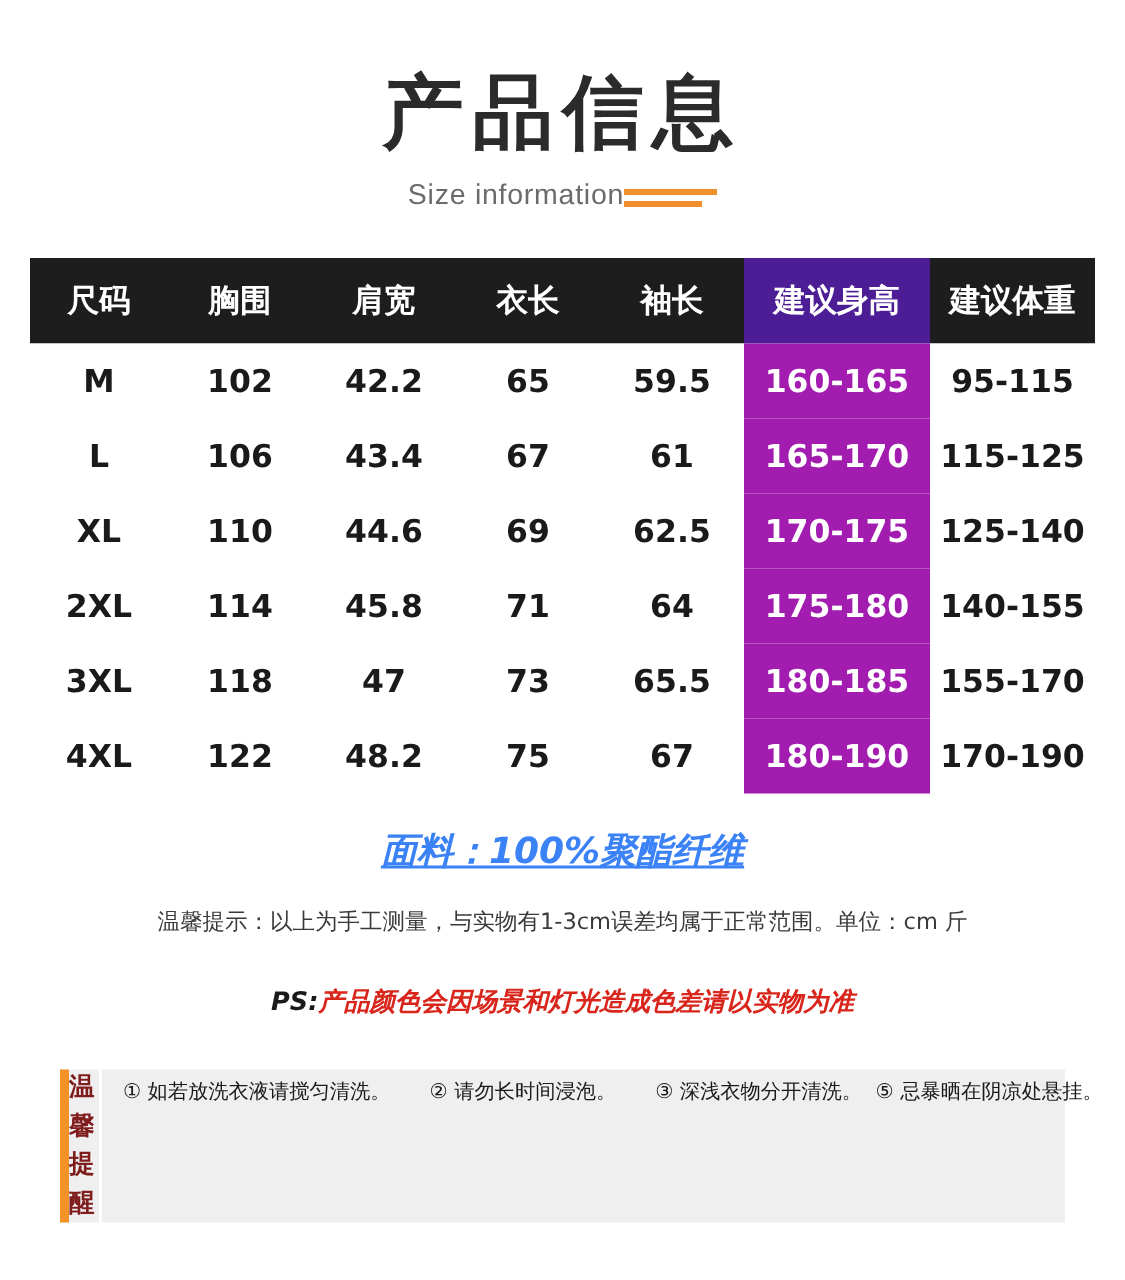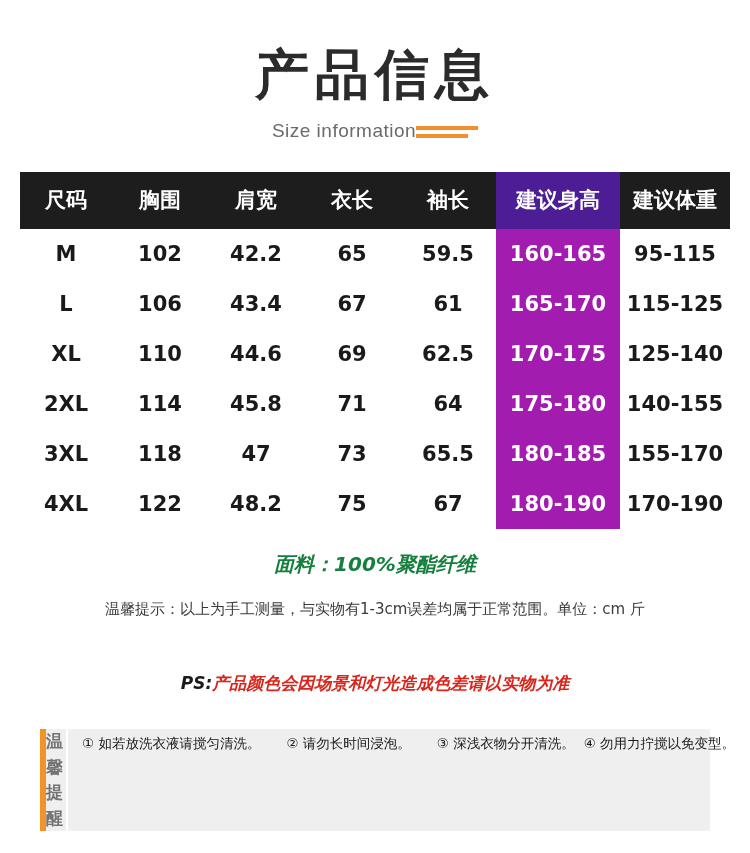--- a/index.html
+++ b/index.html
@@ -103,36 +103,37 @@
   col.c-shoulder { width: 96px; }
   col.c-length { width: 96px; }
   col.c-sleeve { width: 96px; }
   col.c-height { width: 124px; }
   col.c-weight { width: 110px; }
 
   
   .fabric {
     text-align: center;
     margin-top: 22px;
-    font-size: 20px;
+    font-size: 24px;
     font-style: italic;
     font-weight: bold;
-    color: #15803d;
-    font-family: "DejaVu Sans", "Liberation Sans", sans-serif;
+    color: #3b82f6;
+    font-family: "DejaVu Sans", "Liberation Sans", sans-serif;
+    text-decoration: underline;
   }
   .tip {
     text-align: center;
     margin-top: 22px;
     font-size: 15px;
     color: #3a3a3a;
     font-family: "DejaVu Sans", "Liberation Sans", sans-serif;
   }
   .ps {
     text-align: center;
-    margin-top: 53px;
+    margin-top: 32px;
     font-size: 17px;
     font-weight: bold;
     font-style: italic;
     font-family: "DejaVu Sans", "Liberation Sans", sans-serif;
   }
   .ps .ps-label { color: #1a1a1a; }
   .ps .ps-text { color: #d9261c; }
 
   
   .care {
@@ -142,21 +143,21 @@
     background: #efefef;
     border-left: 6px solid #f39227;
     min-height: 74px;
   }
   .care-badge {
     width: 86px;
     display: flex;
     flex-direction: column;
     justify-content: space-between;
     align-items: center;
-    color: #737373;
+    color: #7f1d1d;
     font-size: 17px;
     font-weight: bold;
     line-height: 1.5;
     letter-spacing: 3px;
     font-family: "DejaVu Sans", "Liberation Sans", sans-serif;
     border-right: 2px solid #ffffff;
   }
   .care-lines {
     flex: 1;
     display: flex;
@@ -286,19 +287,18 @@
       <span>温 馨</span>
       <span>提 醒</span>
     </div>
     <div class="care-lines">
       <div class="care-line">
         <span>① 如若放洗衣液请搅匀清洗。</span>
         <span>② 请勿长时间浸泡。</span>
         <span>③ 深浅衣物分开清洗。</span>
       </div>
       <div class="care-line">
-        <span>④ 勿用力拧搅以免变型。</span>
         <span>⑤ 忌暴晒在阴凉处悬挂。</span>
       </div>
     </div>
   </div>
 
 </div>
 
 </body></html>

